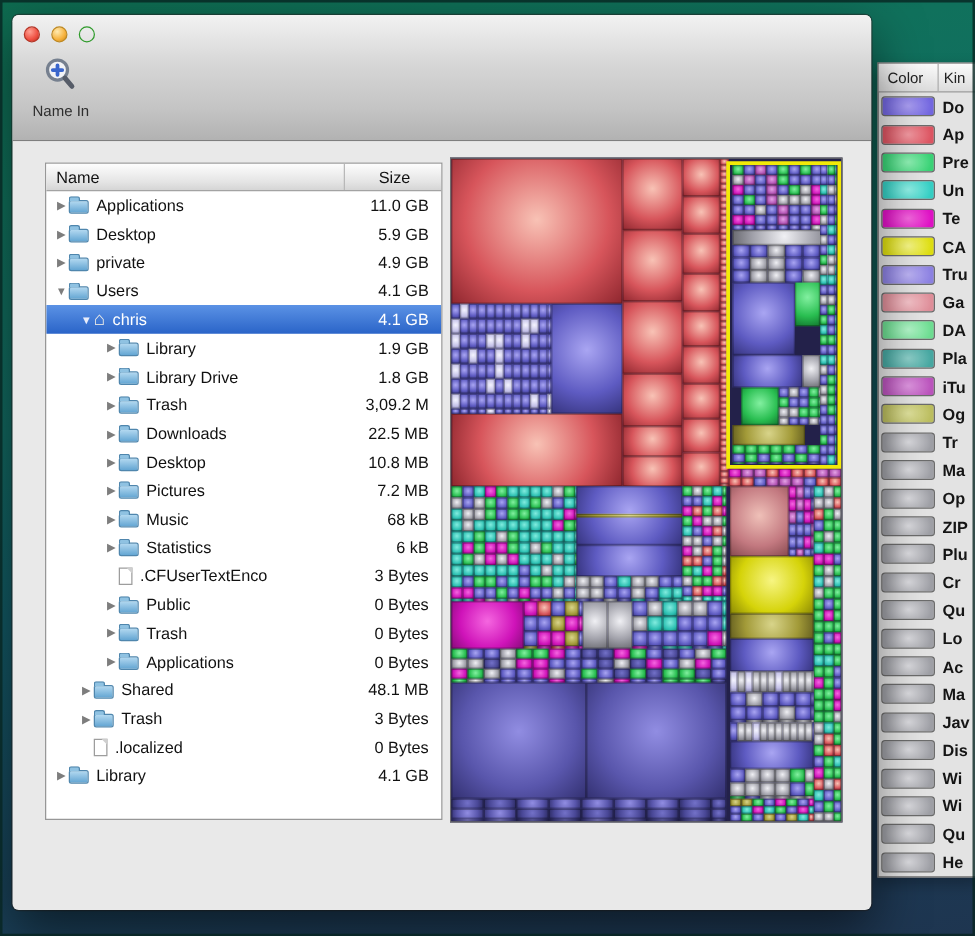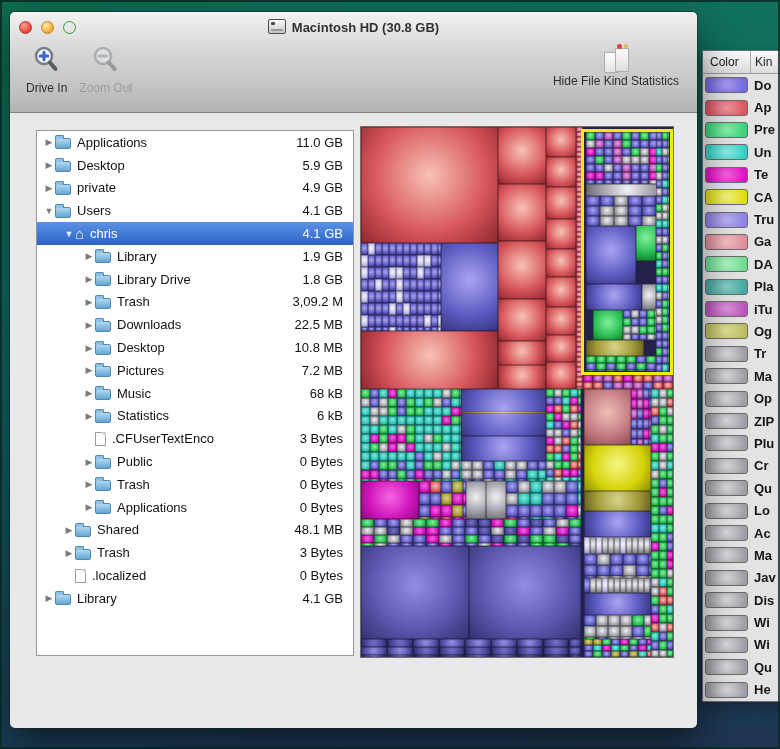--- a/index.html
+++ b/index.html
@@ -79,58 +79,41 @@
 </head>
 <body>
 
 <div class="window">
   <div class="chrome">
     <div class="lights">
       <span class="light red"></span>
       <span class="light yellow"></span>
       <span class="light green"></span>
     </div>
-    <div class="titlerow">
-      <span class="diskicon"></span><span>Macintosh HD (30.8 GB)</span>
-    </div>
     <div class="toolbar">
       <div class="tbtn">
         <span>
           <svg width="30" height="30" viewBox="0 0 30 30">
             <circle cx="12" cy="11" r="8" fill="#f2f3f6" stroke="#76808f" stroke-width="2.6"></circle>
             <path d="M12 7.2v7.6M8.2 11h7.6" stroke="#3a66cc" stroke-width="3" stroke-linecap="round"></path>
             <line x1="18" y1="17.5" x2="23.5" y2="24" stroke="#565c68" stroke-width="4" stroke-linecap="round"></line>
           </svg>
         </span>
-        <span class="lbl">Drive In</span>
-      </div>
-      <div class="tbtn disabled">
-        <span>
-          <svg width="30" height="30" viewBox="0 0 30 30">
-            <circle cx="12" cy="11" r="8" fill="#f2f3f6" stroke="#76808f" stroke-width="2.6"></circle>
-            <path d="M8.2 11h7.6" stroke="#8a8f98" stroke-width="3" stroke-linecap="round"></path>
-            <line x1="18" y1="17.5" x2="23.5" y2="24" stroke="#565c68" stroke-width="4" stroke-linecap="round"></line>
-          </svg>
-        </span>
-        <span class="lbl">Zoom Out</span>
+        <span class="lbl">Name In</span>
       </div>
       <div class="tspacer"></div>
-      <div class="hbtn">
-        <span class="hicon">
-          <span class="p1"></span>
-            <span class="p2"></span>
-            <span class="dot1"></span>
-            <span class="dot2"></span>
-        </span>
-        <span class="lbl">Hide File Kind Statistics</span>
-      </div>
     </div>
   </div>
 
   <div class="filelist">
+    <div class="lheader">
+      <span class="hname">Name</span>
+      <span class="hdiv"></span>
+      <span class="hsize">Size</span>
+    </div>
     <div>
         <div class="lrow">
           <span class="tri" style="margin-left: 6px;">▶</span>
           <span class="ic fol"></span>
           <span class="nm">Applications</span>
           <span class="sz">11.0 GB</span>
         </div>
         <div class="lrow">
           <span class="tri" style="margin-left: 6px;">▶</span>
           <span class="ic fol"></span>

